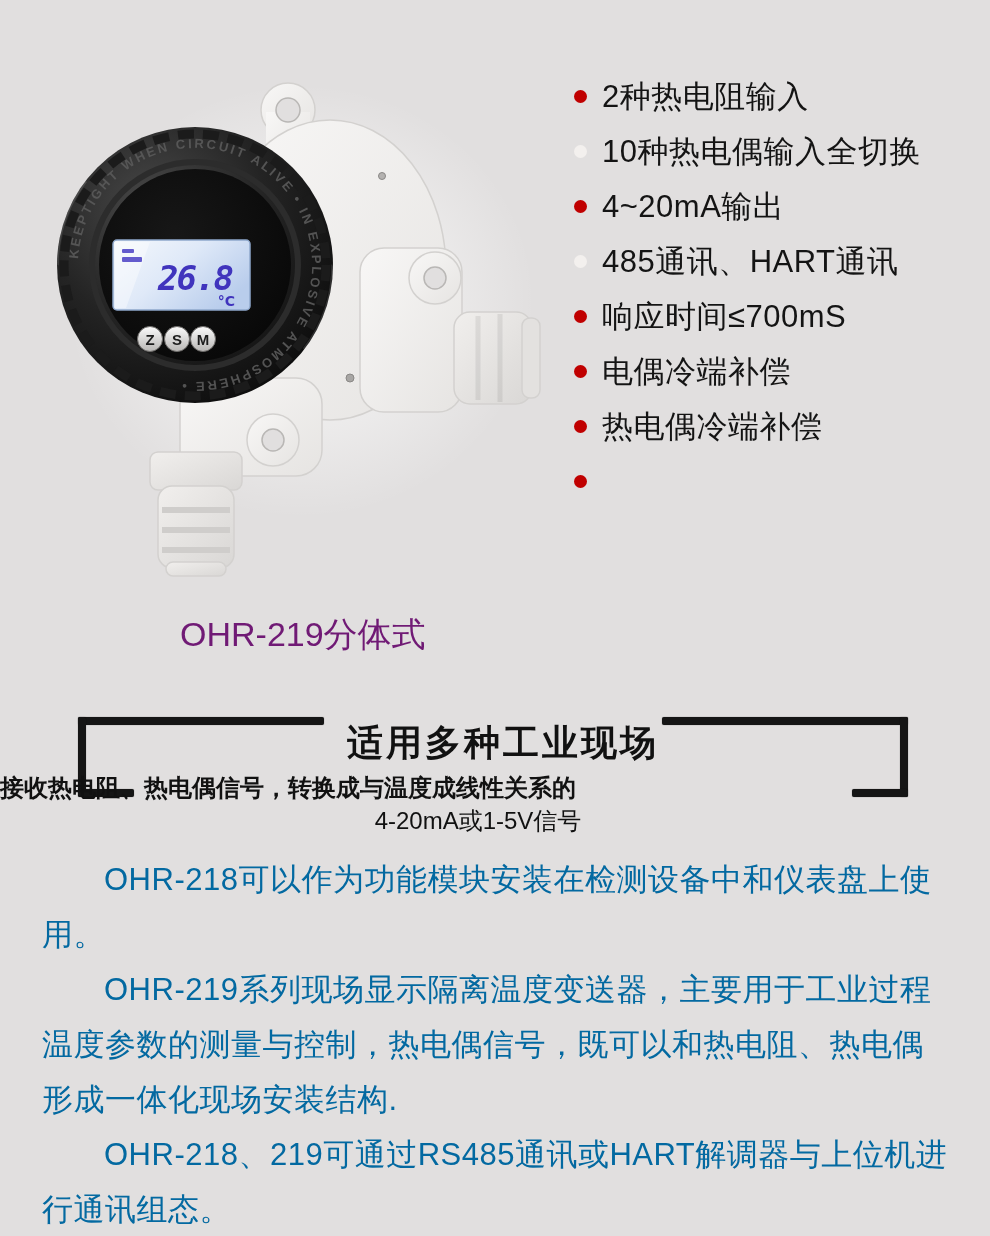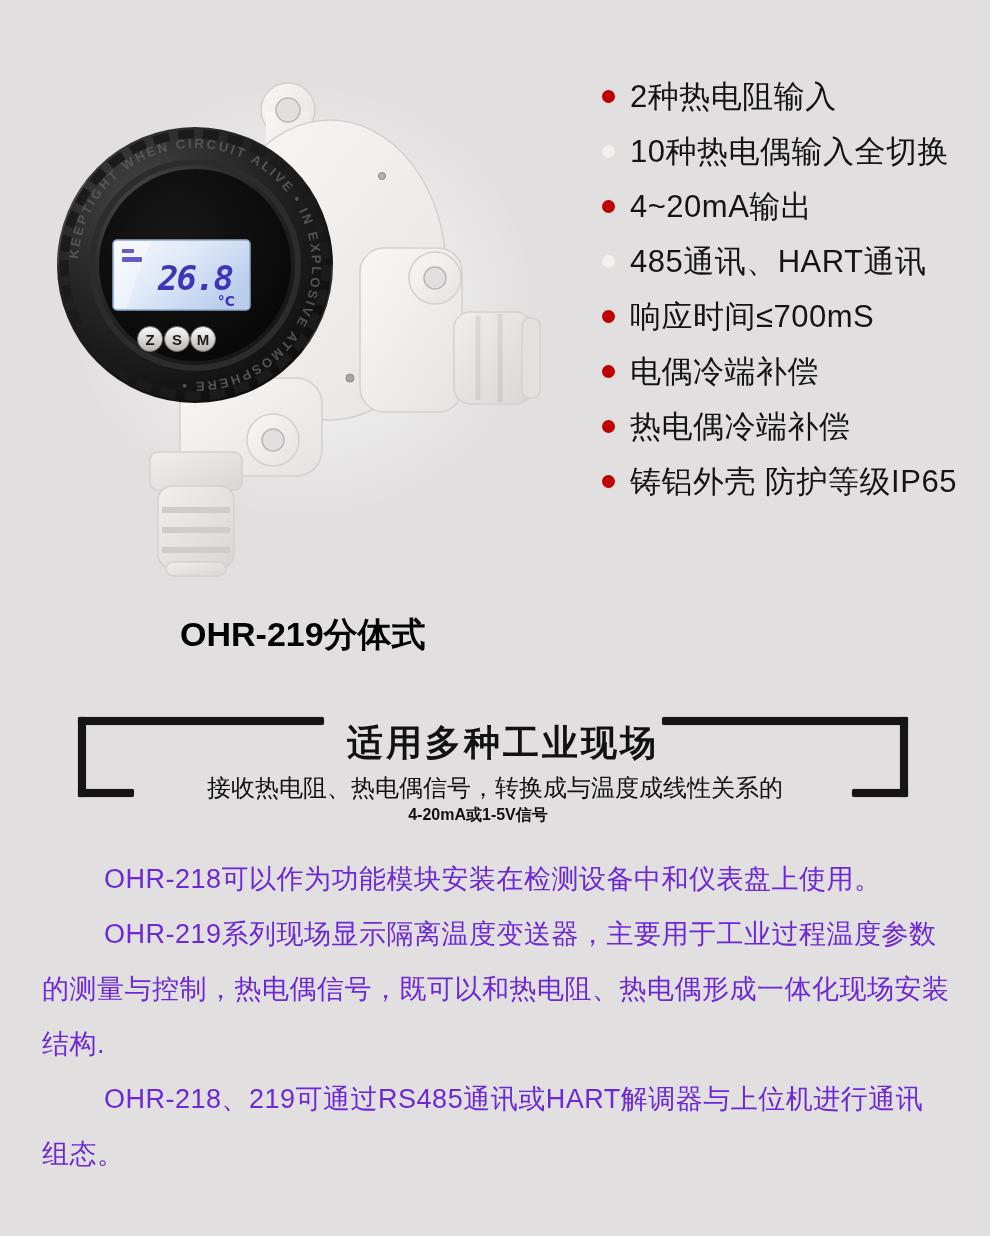--- a/index.html
+++ b/index.html
@@ -10,44 +10,44 @@
     color:#151515;
   }
   
   .photo{position:absolute;left:30px;top:60px;width:520px;height:540px;}
   .photo::before{
     content:"";position:absolute;inset:-20px;
     background:radial-gradient(ellipse 58% 52% at 52% 45%, rgba(253,253,253,.95), rgba(225,223,223,0) 72%);
   }
   .photo svg{position:relative;}
   
-  .features{position:absolute;left:602px;top:69px;list-style:none;margin:0;padding:0;}
+  .features{position:absolute;left:574px;top:69px;list-style:none;margin:0;padding:0;}
   .features li{height:55px;display:flex;align-items:center;}
   .bullet{width:13px;height:13px;border-radius:50%;background:#c00000;margin-right:15px;flex:0 0 auto;}
   .bullet[data-variant="pale"]{background:#f3f0ee;}
   .feature-label{font-size:31px;font-weight:500;letter-spacing:.5px;color:#141414;white-space:nowrap;}
   
-  .caption{position:absolute;left:180px;top:612px;font-size:34px;font-weight:700;color:#000000;}
+  .caption{position:absolute;left:180px;top:612px;font-size:34px;font-weight:400;color:#701a75;}
   
   .rule{position:absolute;background:#151515;border-radius:2px;box-shadow:0 0 1px rgba(0,0,0,.6);}
   .rule-top-left{left:78px;top:717px;width:246px;height:8px;}
   .rule-top-right{left:662px;top:717px;width:246px;height:8px;}
   .rule-vert-left{left:78px;top:717px;width:8px;height:80px;}
   .rule-vert-right{left:900px;top:717px;width:8px;height:80px;}
   .rule-bot-left{left:78px;top:789px;width:56px;height:8px;}
   .rule-bot-right{left:852px;top:789px;width:56px;height:8px;}
   .banner-title{position:absolute;left:8px;top:719px;width:990px;text-align:center;
     font-size:36px;font-weight:700;letter-spacing:3px;color:#111;}
-  .banner-sub1{position:absolute;left:0;top:772px;width:990px;text-align:center;
+  .banner-sub1{position:absolute;left:0;top:772px;width:990px;text-align:left;
+    font-size:24px;font-weight:700;color:#111;}
+  .banner-sub2{position:absolute;left:0;top:805px;width:956px;text-align:center;
     font-size:24px;font-weight:400;color:#111;}
-  .banner-sub2{position:absolute;left:0;top:805px;width:956px;text-align:center;
-    font-size:16px;font-weight:700;color:#111;}
   
   .body-text{position:absolute;left:42px;top:852px;width:908px;}
-  .body-text p{margin:0;font-size:27px;line-height:55px;font-weight:500;color:#6d28d9;
+  .body-text p{margin:0;font-size:31px;line-height:55px;font-weight:500;color:#0369a1;
     text-indent:62px;letter-spacing:.5px;}
 </style>
 </head>
 <body>
 
 <div class="photo">
   <svg width="520" height="540" viewBox="0 0 520 540">
     <defs>
       <linearGradient id="bodyG" x1="0" y1="0" x2="1" y2="1">
         <stop offset="0" stop-color="#f8f7f6"></stop>
@@ -165,21 +165,20 @@
   <li>
     <span class="bullet" data-variant="red"></span>
     <span class="feature-label">电偶冷端补偿</span>
     </li>
   <li>
     <span class="bullet" data-variant="red"></span>
     <span class="feature-label">热电偶冷端补偿</span>
     </li>
   <li>
     <span class="bullet" data-variant="red"></span>
-    <span class="feature-label">铸铝外壳 防护等级IP65</span>
     </li>
 </ul>
 
 <div class="caption">OHR-219分体式</div>
 
 <div>
   <div class="rule rule-top-left"></div>
   <div class="rule rule-top-right"></div>
   <div class="rule rule-vert-left"></div>
   <div class="rule rule-vert-right"></div>

